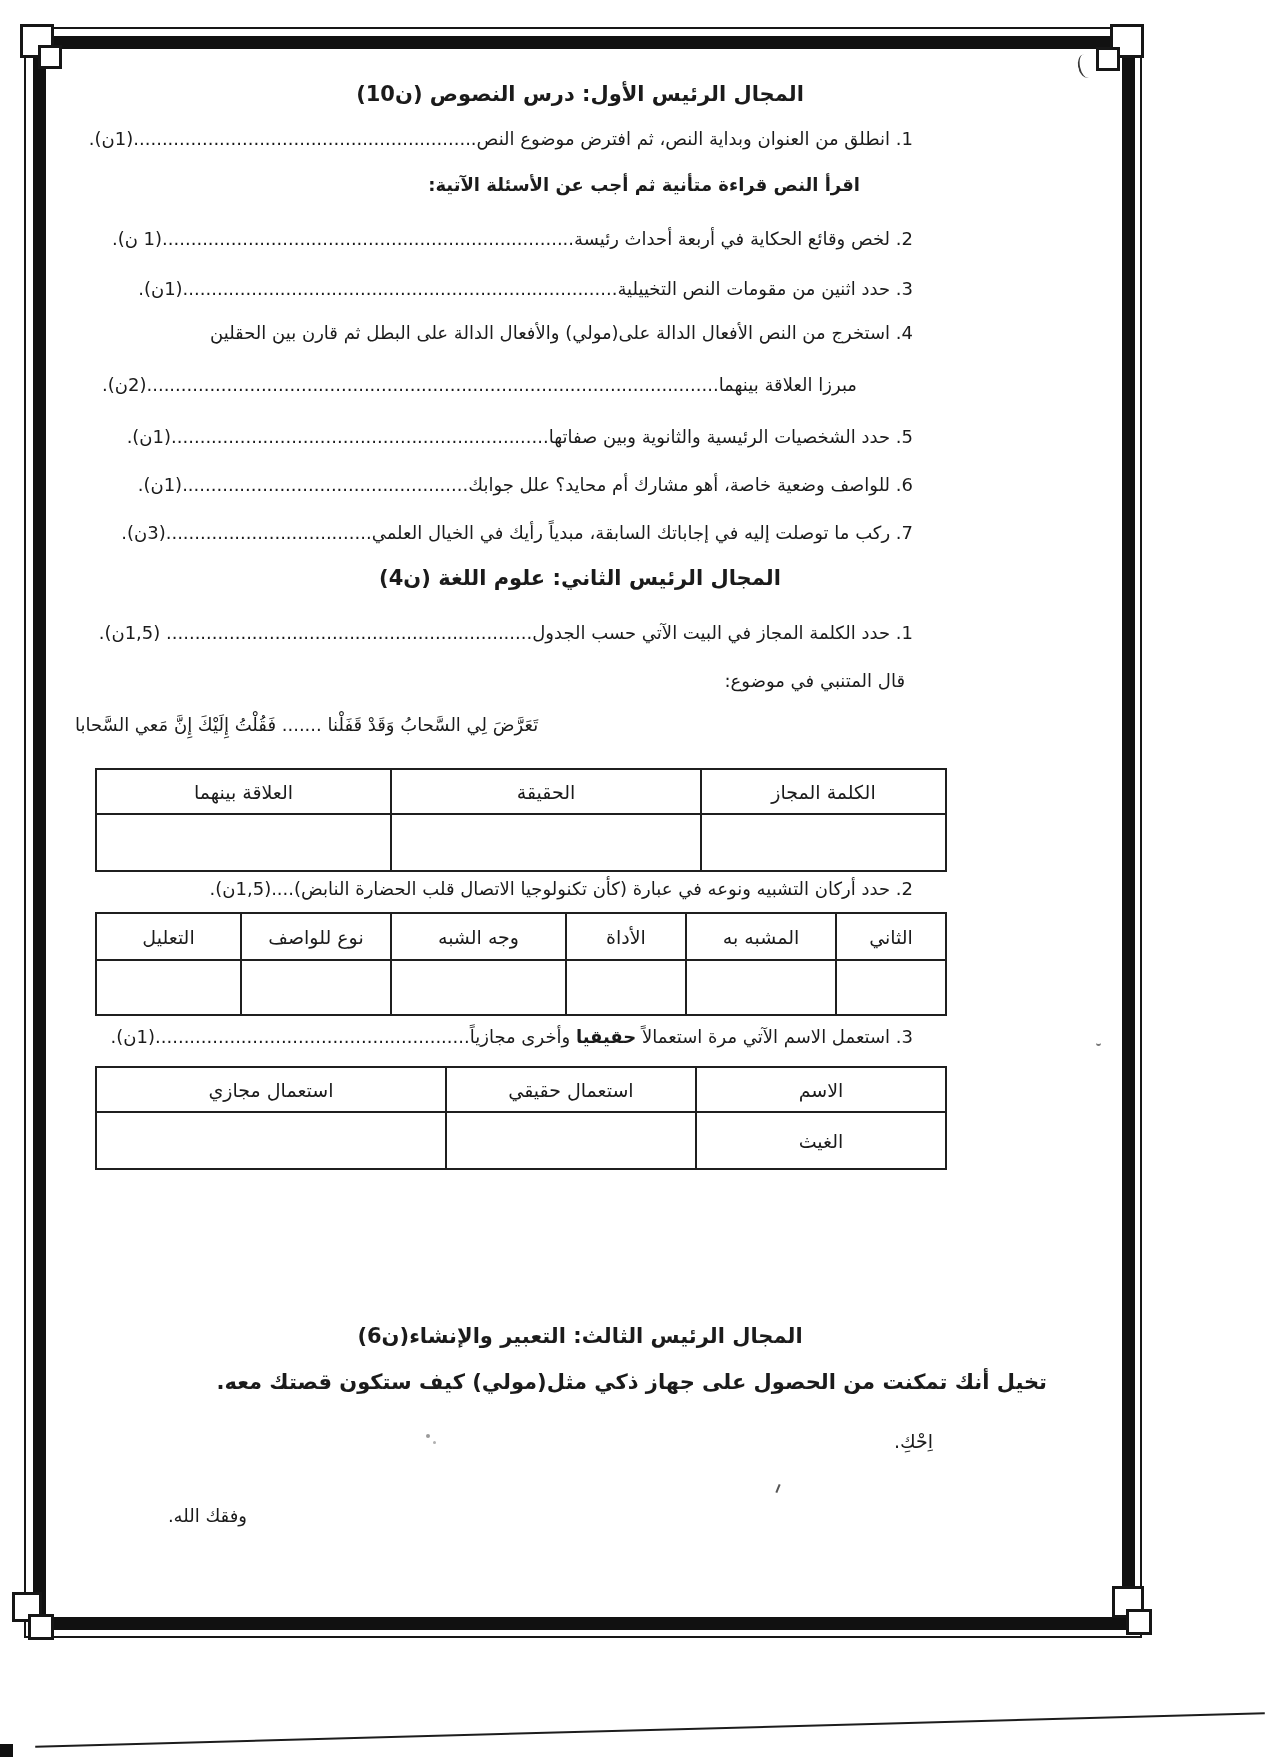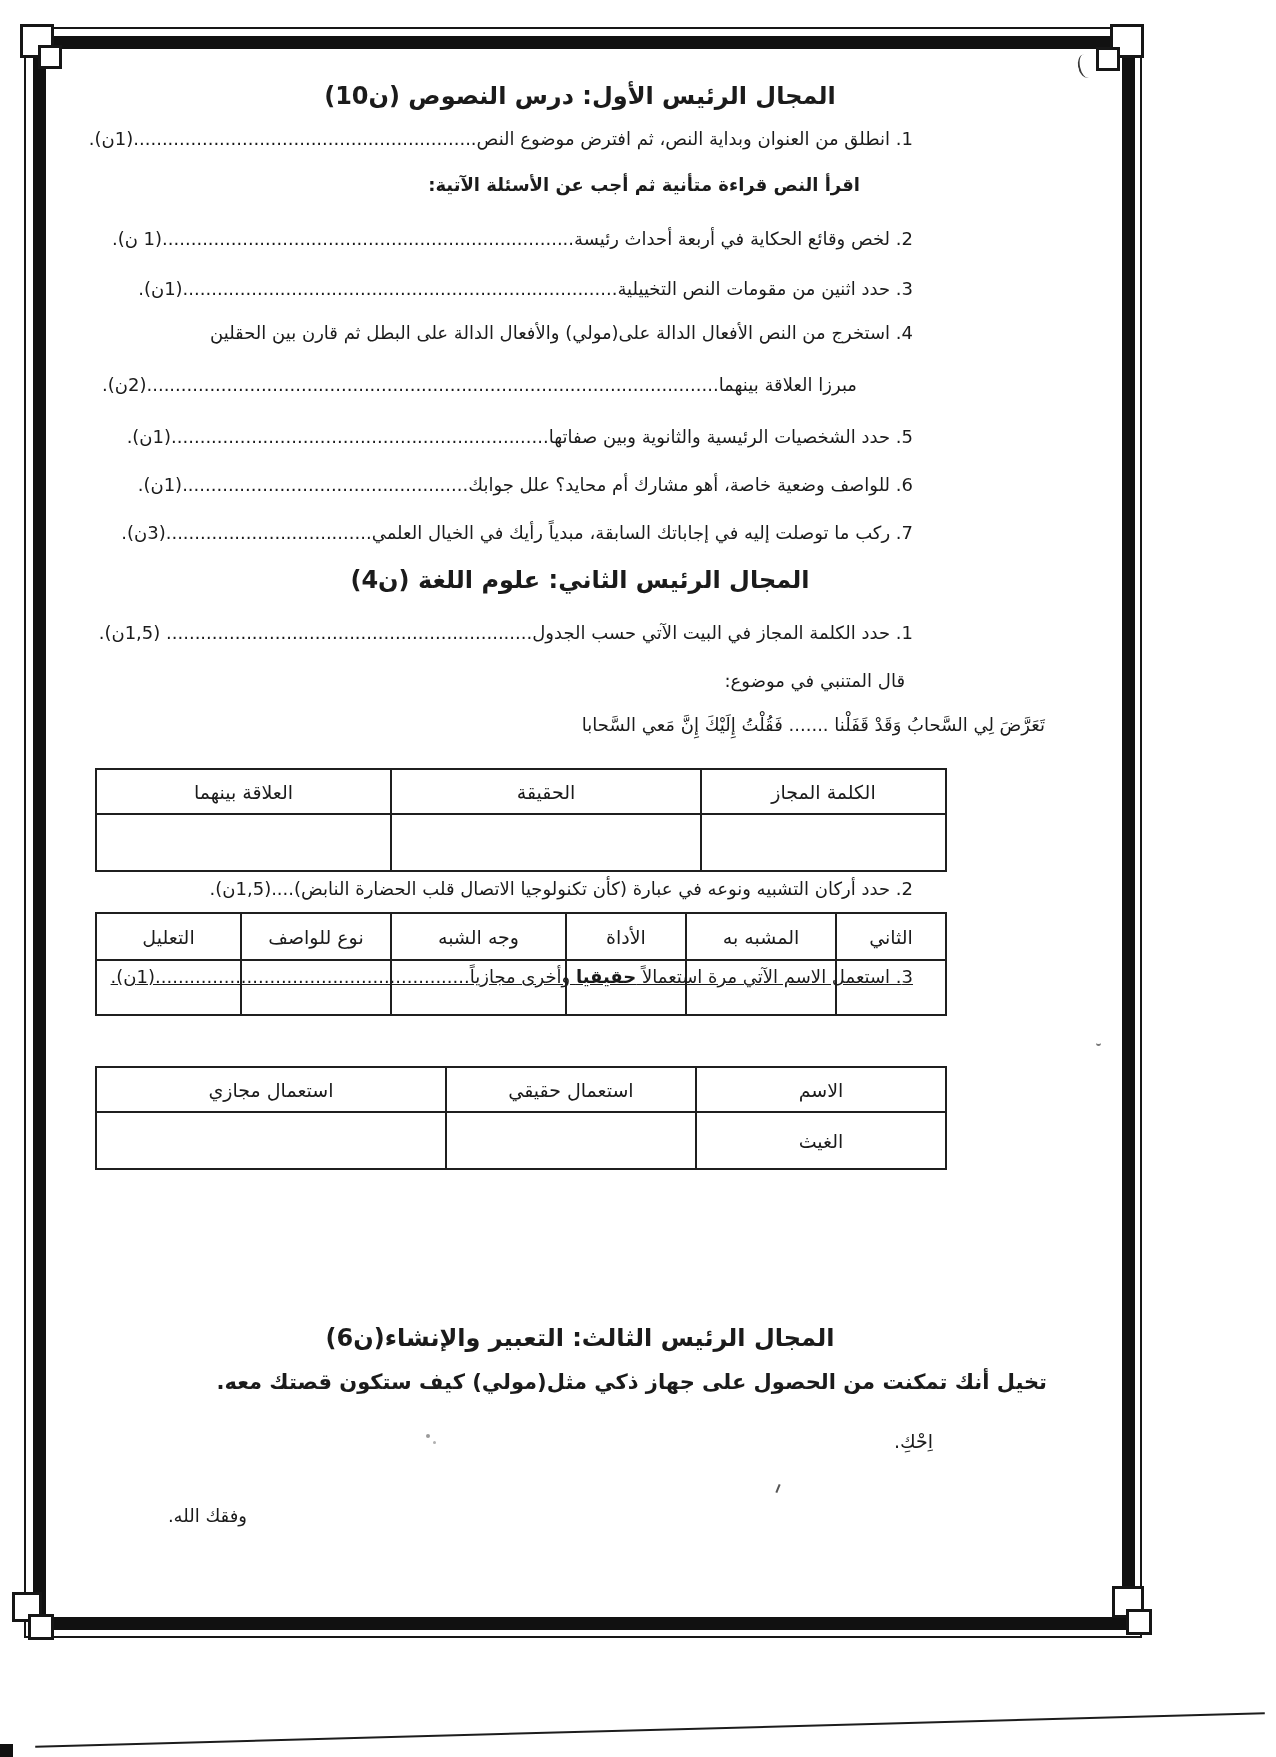--- a/index.html
+++ b/index.html
@@ -9,22 +9,22 @@
   
   .frame-outer{position:absolute;box-sizing:border-box;left:24px;top:27px;width:1118px;height:1611px;
                border:2px solid #161616;z-index:1;}
   .frame-band{position:absolute;box-sizing:border-box;left:33px;top:36px;width:1102px;height:1594px;
               border:13px solid #111111;z-index:1;}
   .corner-sq{position:absolute;box-sizing:border-box;border:3px solid #161616;background:#ffffff;z-index:2;}
   
   .line{position:absolute;direction:rtl;unicode-bidi:plaintext;white-space:nowrap;
         font-size:18px;line-height:1.4;color:#1b1b1b;z-index:3;}
   .bold{font-weight:bold;}
-  .title{left:95px;width:970px;text-align:center;font-weight:bold;font-size:24px;}
-  .center-block{left:75px;width:970px;text-align:right;}
+  .title{left:95px;width:970px;text-align:center;font-weight:bold;font-size:21px;}
+  .center-block{left:75px;width:970px;text-align:left;}
   .underline{}
   
   .exam-table{position:absolute;left:95px;width:850px;border-collapse:collapse;direction:rtl;
               table-layout:fixed;z-index:3;background:transparent;}
   .exam-table th,.exam-table td{border:2px solid #1f1f1f;text-align:center;vertical-align:middle;
               font-weight:normal;font-size:19px;padding:0;color:#1b1b1b;}
   
   .artifact{position:absolute;z-index:4;}
 </style>
 </head>
@@ -108,21 +108,21 @@
       <td></td>
       <td></td>
       <td></td>
       <td></td>
       <td></td>
       <td></td>
     </tr>
   </tbody>
     </table>
 
-  <div class="line" style="top:964px;right:363px;text-decoration:underline;"><span>3. استعمل الاسم الآتي مرة استعمالاً </span><span class="bold">حقيقيا</span><span> وأخرى مجازياً.......................................................(1ن).</span></div>
+  <div class="line" style="top:1024px;right:363px;"><span>3. استعمل الاسم الآتي مرة استعمالاً </span><span class="bold">حقيقيا</span><span> وأخرى مجازياً.......................................................(1ن).</span></div>
 
   <table class="exam-table" style="top:1066px;">
     <colgroup>
         <col style="width:250px;">
         <col style="width:250px;">
         <col style="width:350px;">
       </colgroup>
     <tbody>
         <tr style="height:45px;">
       <th>الاسم</th>

